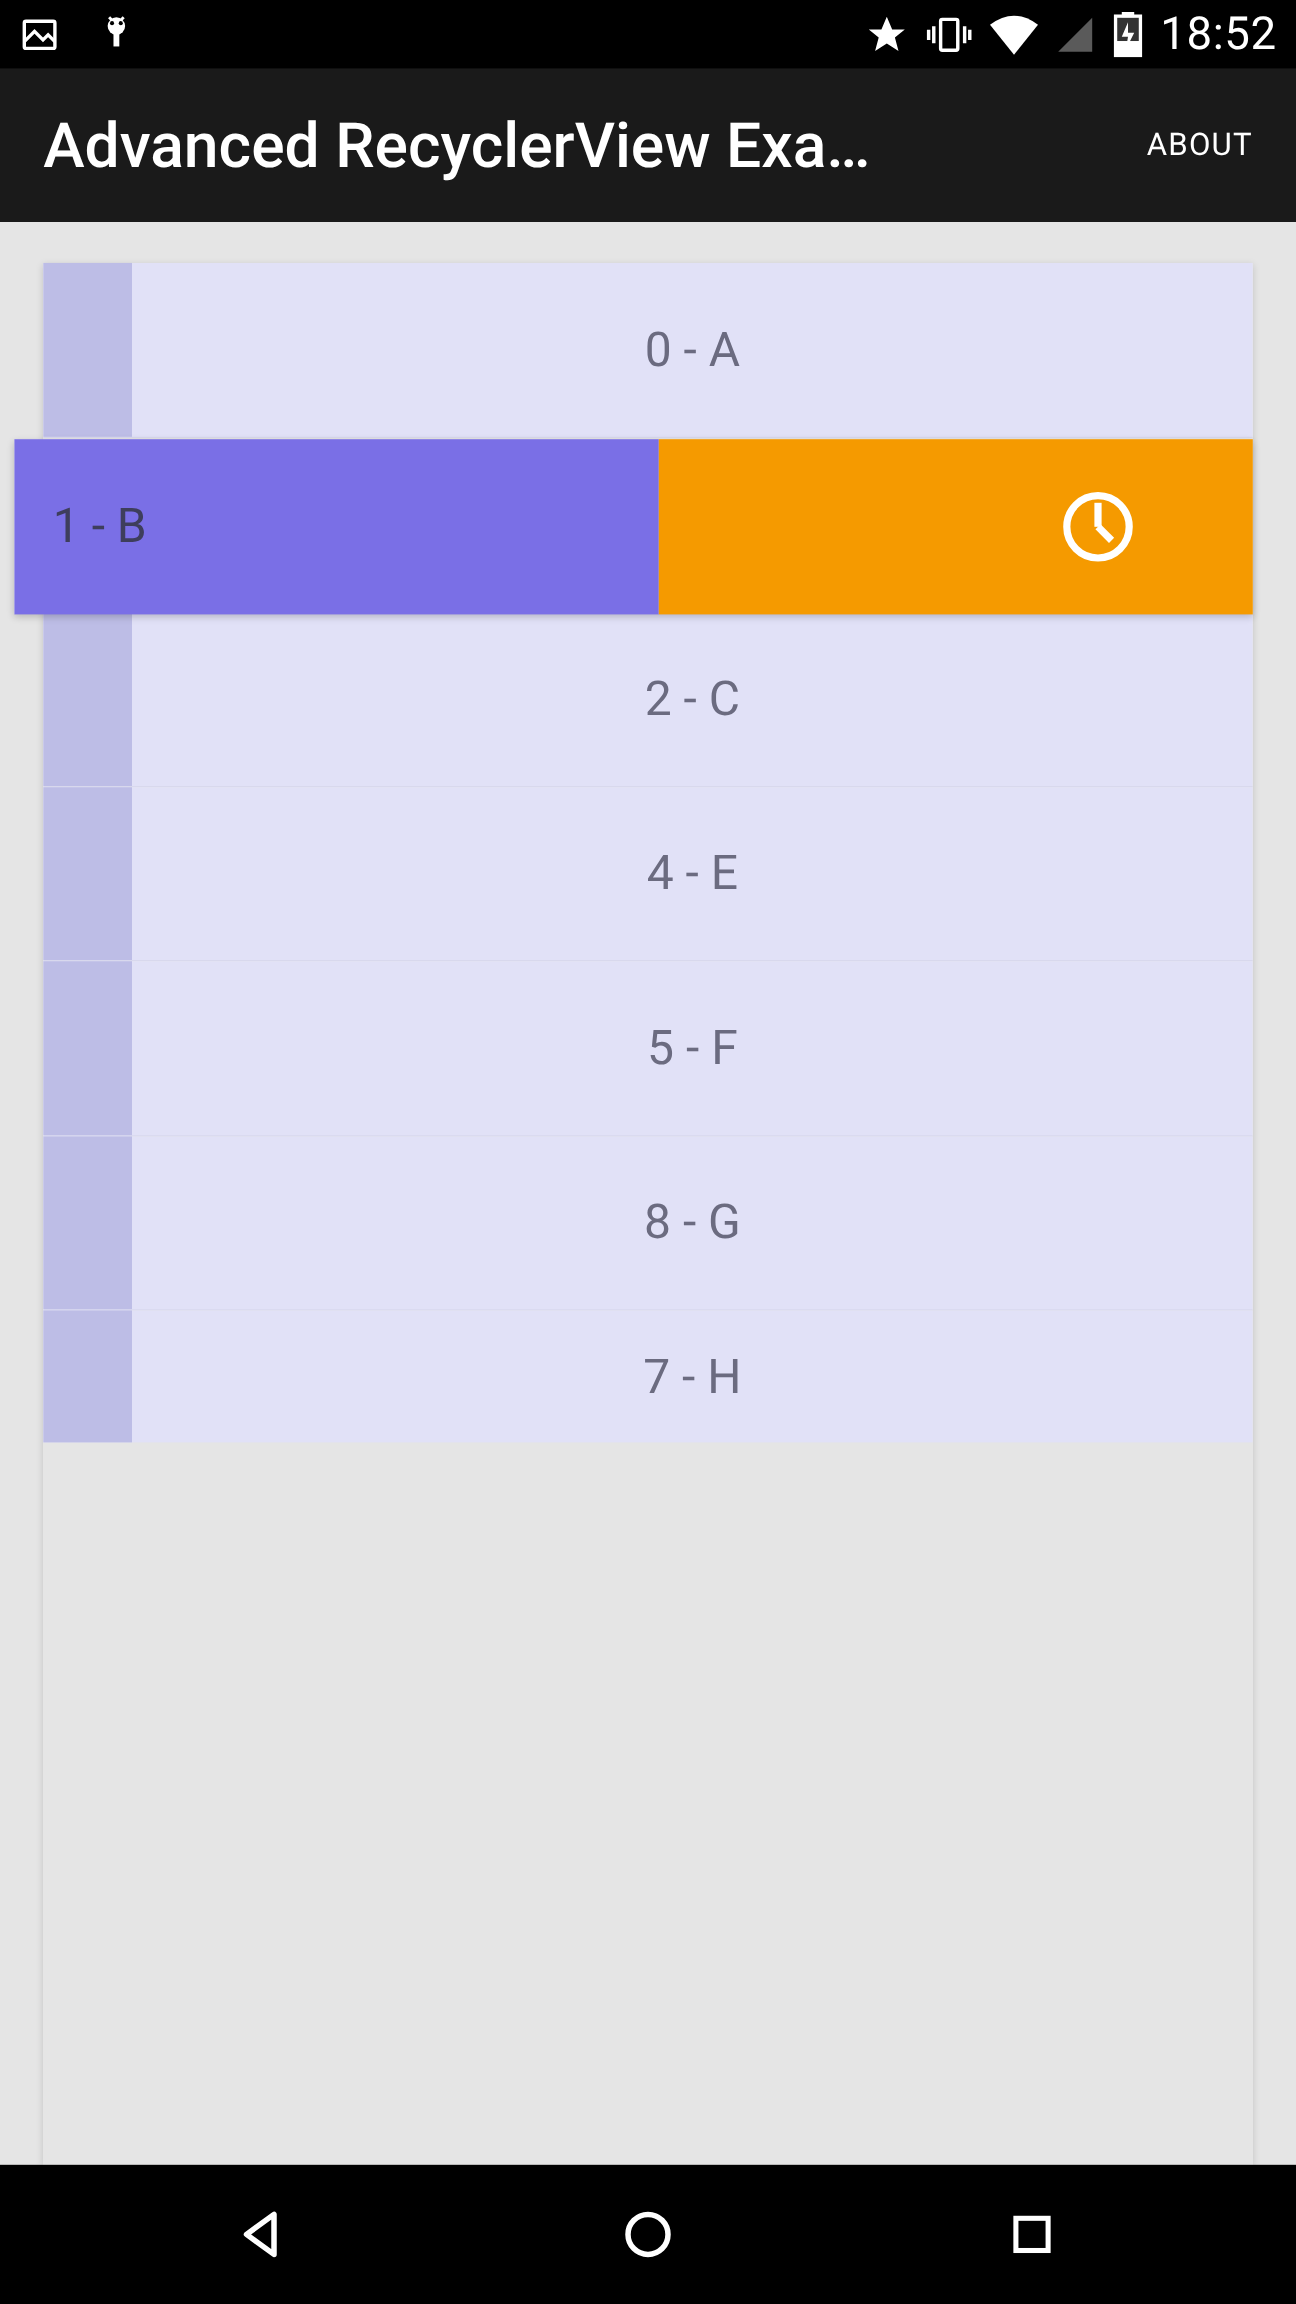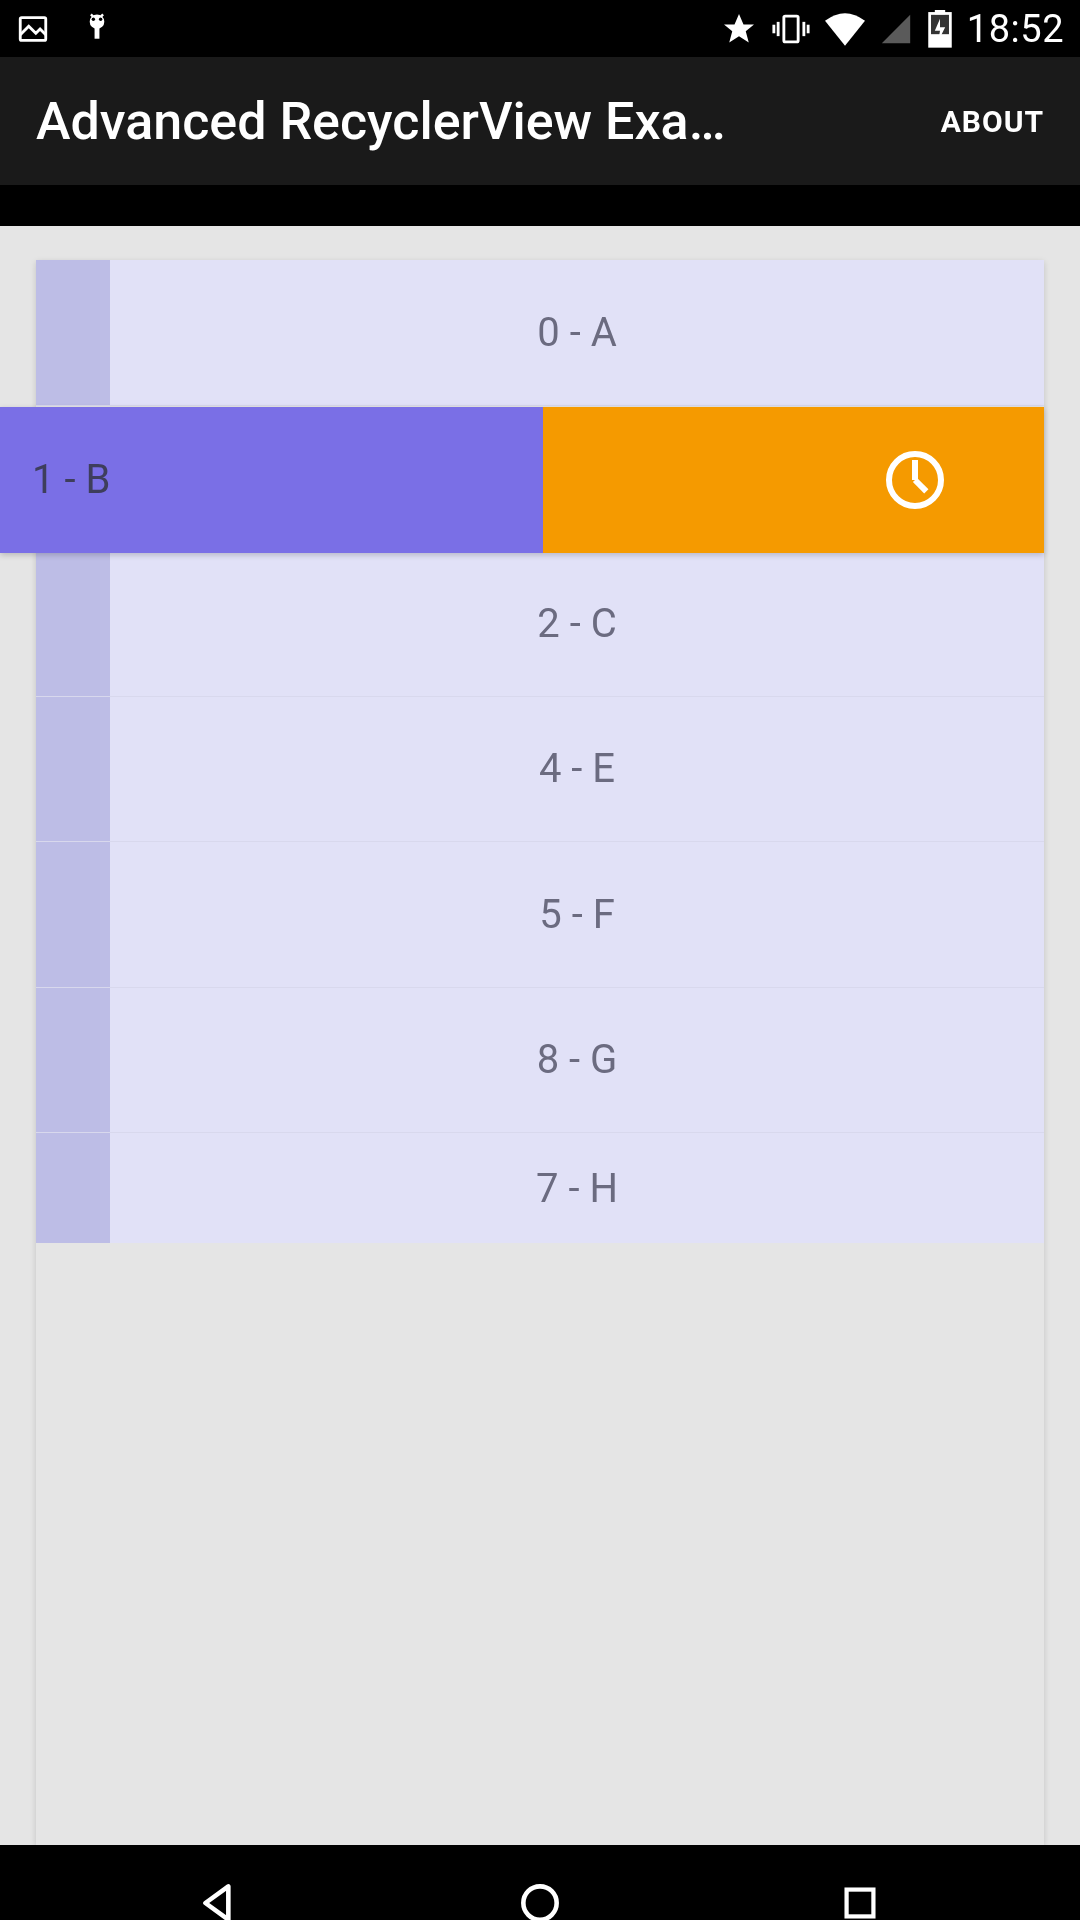--- a/index.html
+++ b/index.html
@@ -30,33 +30,32 @@
   .app-title {
     font-size: 52px;
     font-weight: 500;
     flex: 1;
     white-space: nowrap;
     overflow: hidden;
     text-overflow: ellipsis;
     padding-right: 20px;
   }
   .about-btn {
-    font-size: 30px;
-    font-weight: 700;
+    font-size: 26px;
+    font-weight: 400;
     letter-spacing: 1px;
     padding: 20px 0 20px 20px;
   }
 
   
   .content-area {
     background: #e5e5e5;
     height: 1162px;
     position: relative;
     padding-top: 34px;
-    margin-top: 41px;
   }
 
   .list-card {
     position: absolute;
     left: 36px;
     right: 36px;
     top: 34px;
     bottom: 0;
     box-shadow: 0 2px 6px rgba(0,0,0,0.15);
     overflow: hidden;
@@ -81,21 +80,21 @@
     justify-content: center;
   }
   .list-label {
     font-size: 40px;
     color: #6b6b80;
   }
 
   
   .swipe-overlay {
     position: absolute;
-    left: 0;
+    left: 12px;
     right: 36px;
     top: 181px; 
     height: 145.5px;
     display: flex;
     box-shadow: 0 2px 6px rgba(0,0,0,0.2);
     z-index: 5;
   }
   .swipe-front {
     width: 52%;
     background: #7a6fe6;

